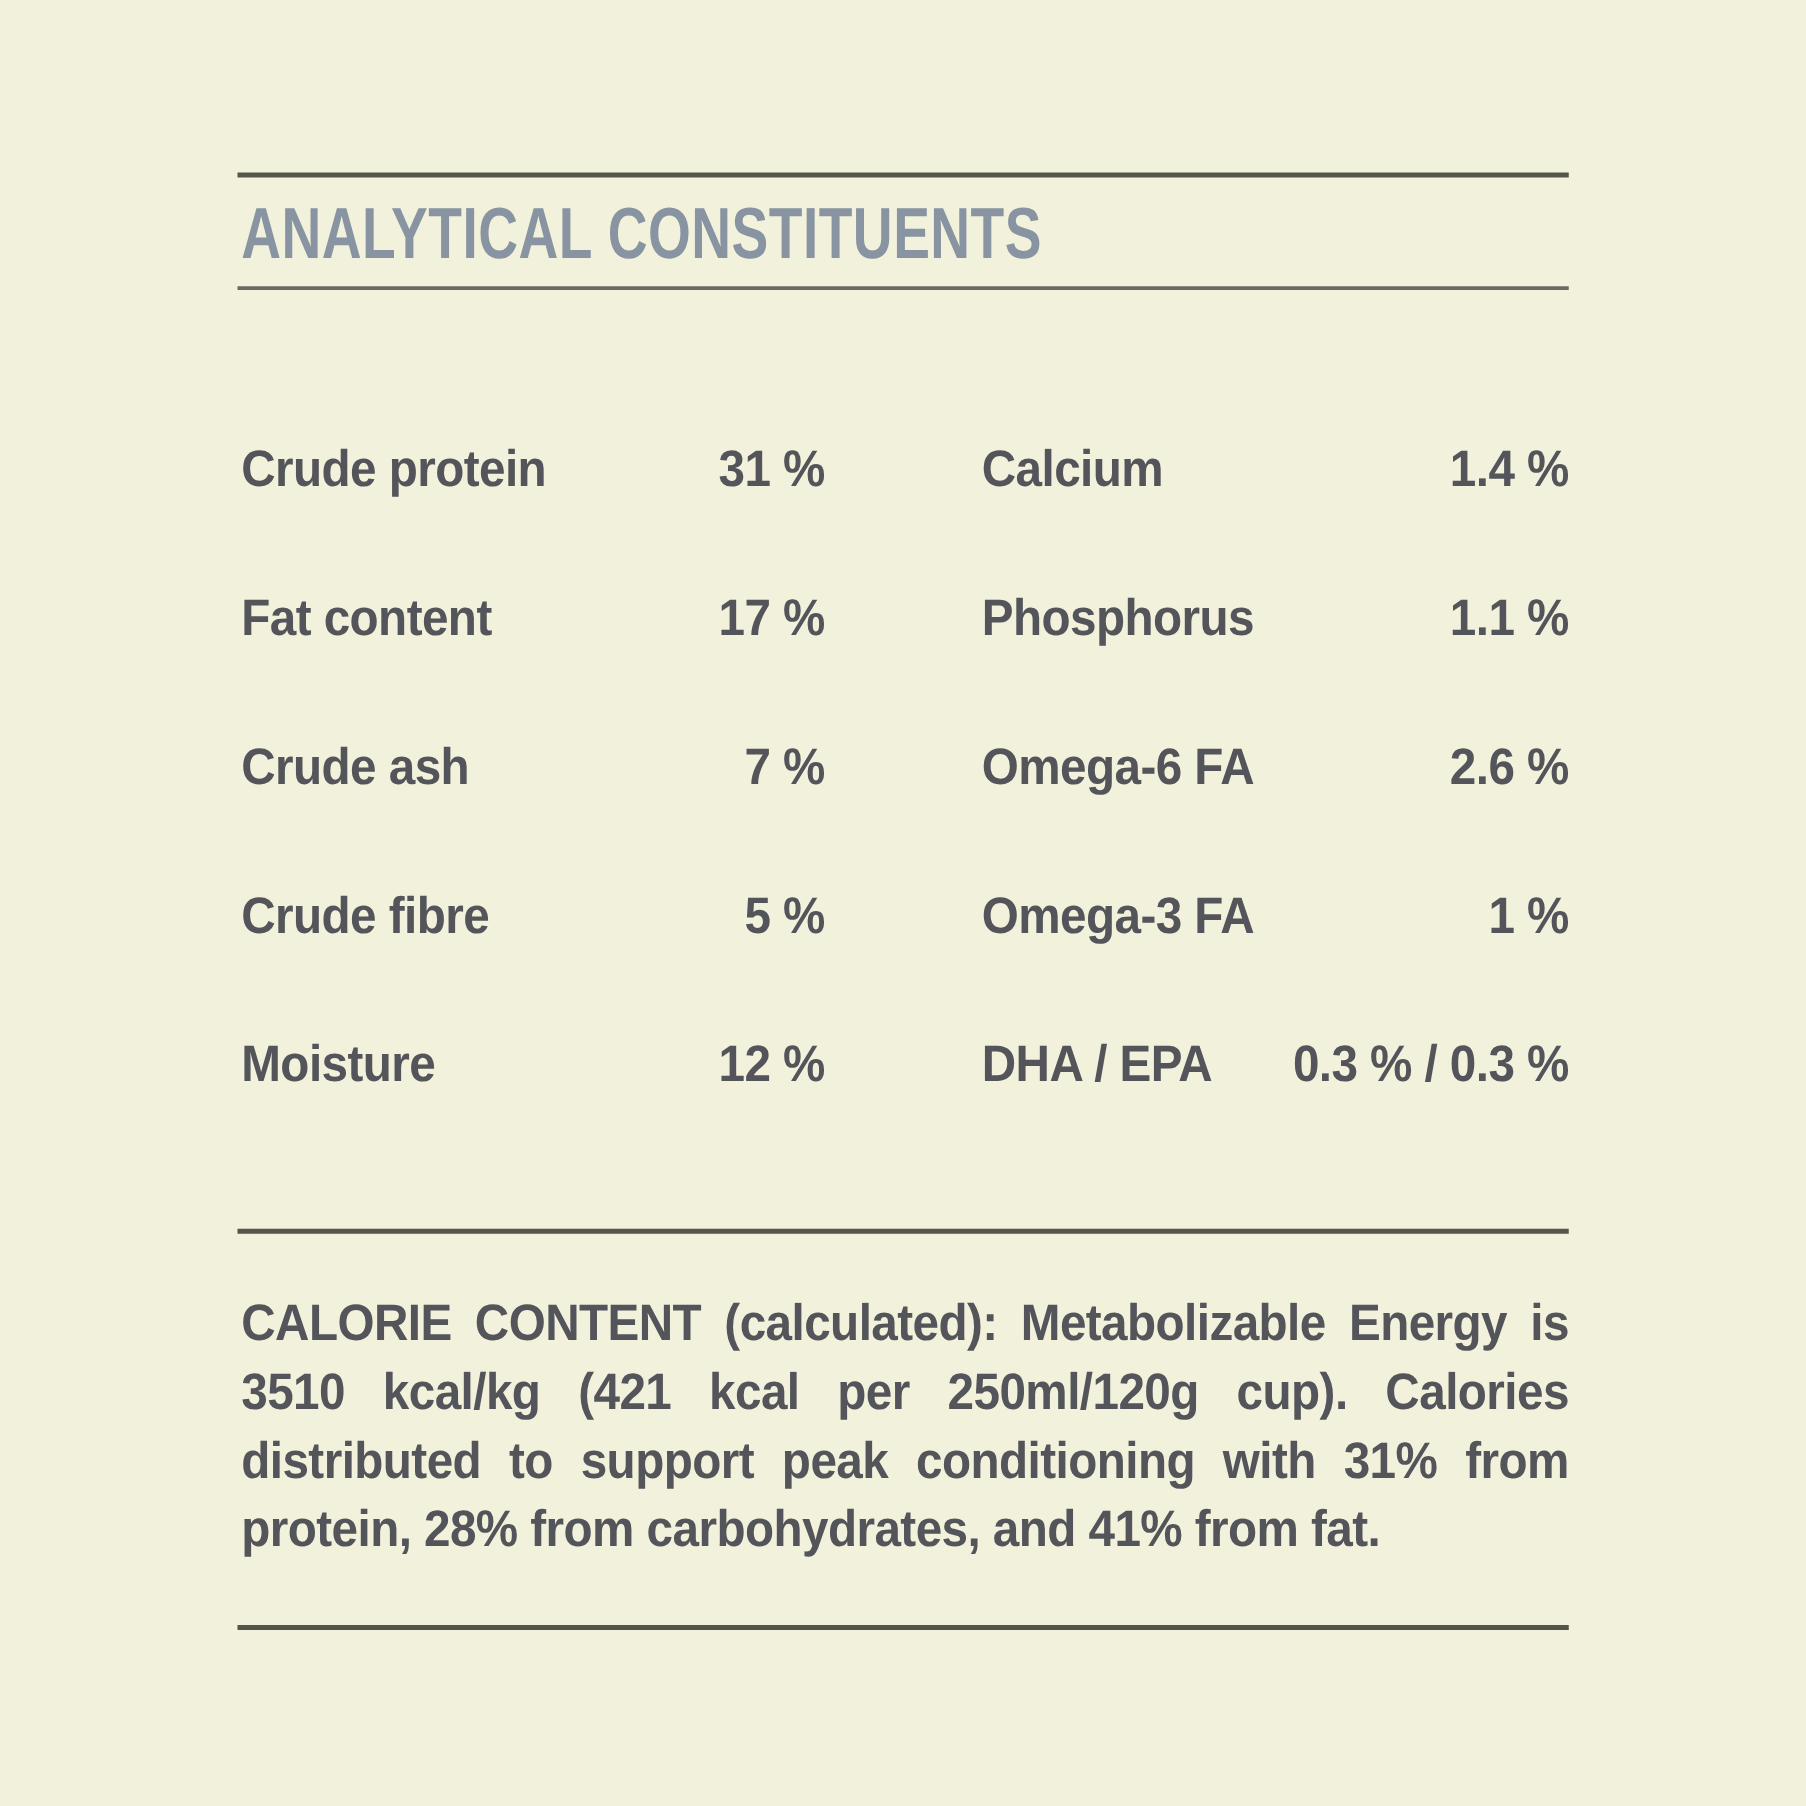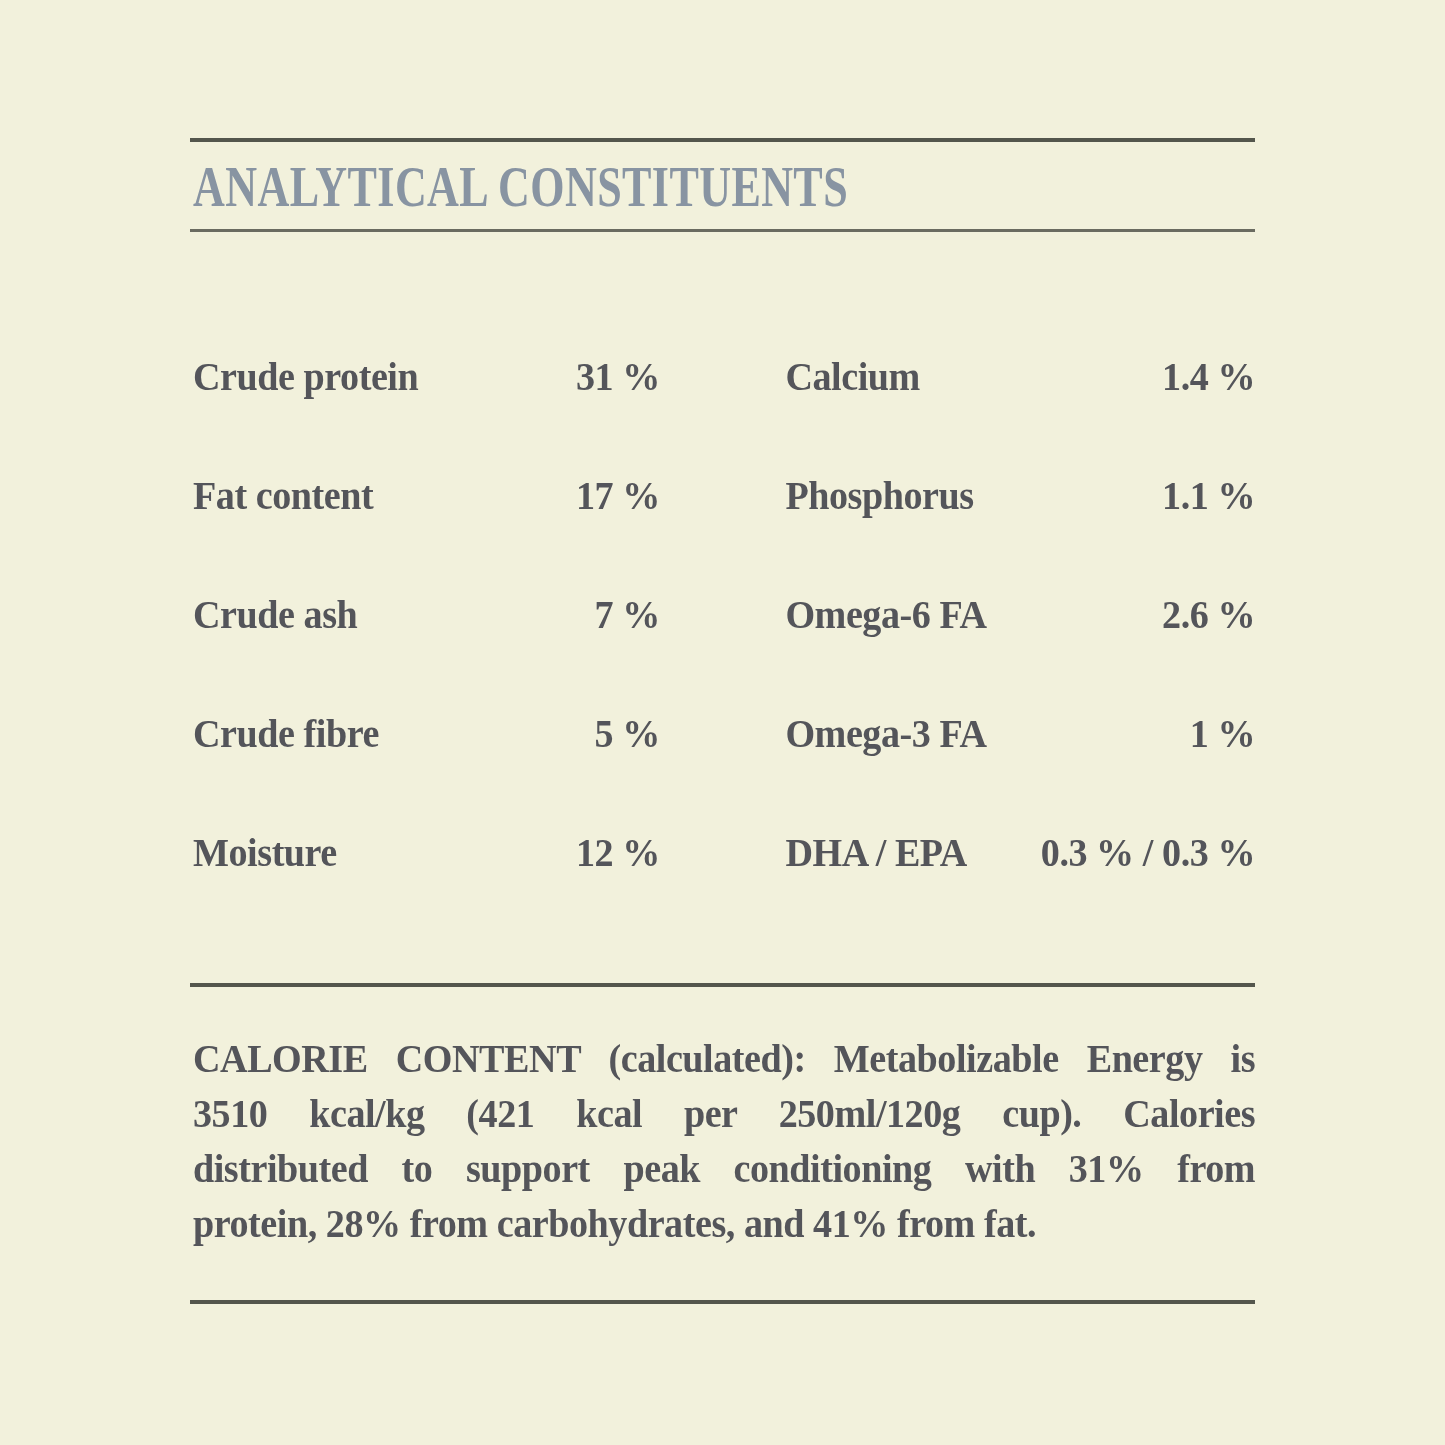--- a/index.html
+++ b/index.html
@@ -12,21 +12,20 @@
   html,body{margin:0;padding:0;}
   body{
     background:var(--background);
     font-family:"Liberation Sans","DejaVu Sans",sans-serif;
   }
   .sheet{
     position:relative;
     width:1306px;height:1445px;
     background:var(--background);
     overflow:hidden;
-    font-family:Liberation Serif, serif;
   }
   .rule{
     position:absolute;left:190px;width:1065px;
     background:var(--rule-heavy);
   }
   .rule.r1{top:138px;height:4px;}
   .rule.r2{top:229px;height:3px;background:var(--rule-light);}
   .rule.r3{top:983px;height:4px;}
   .rule.r4{top:1300px;height:4px;}
   .panel-title{

